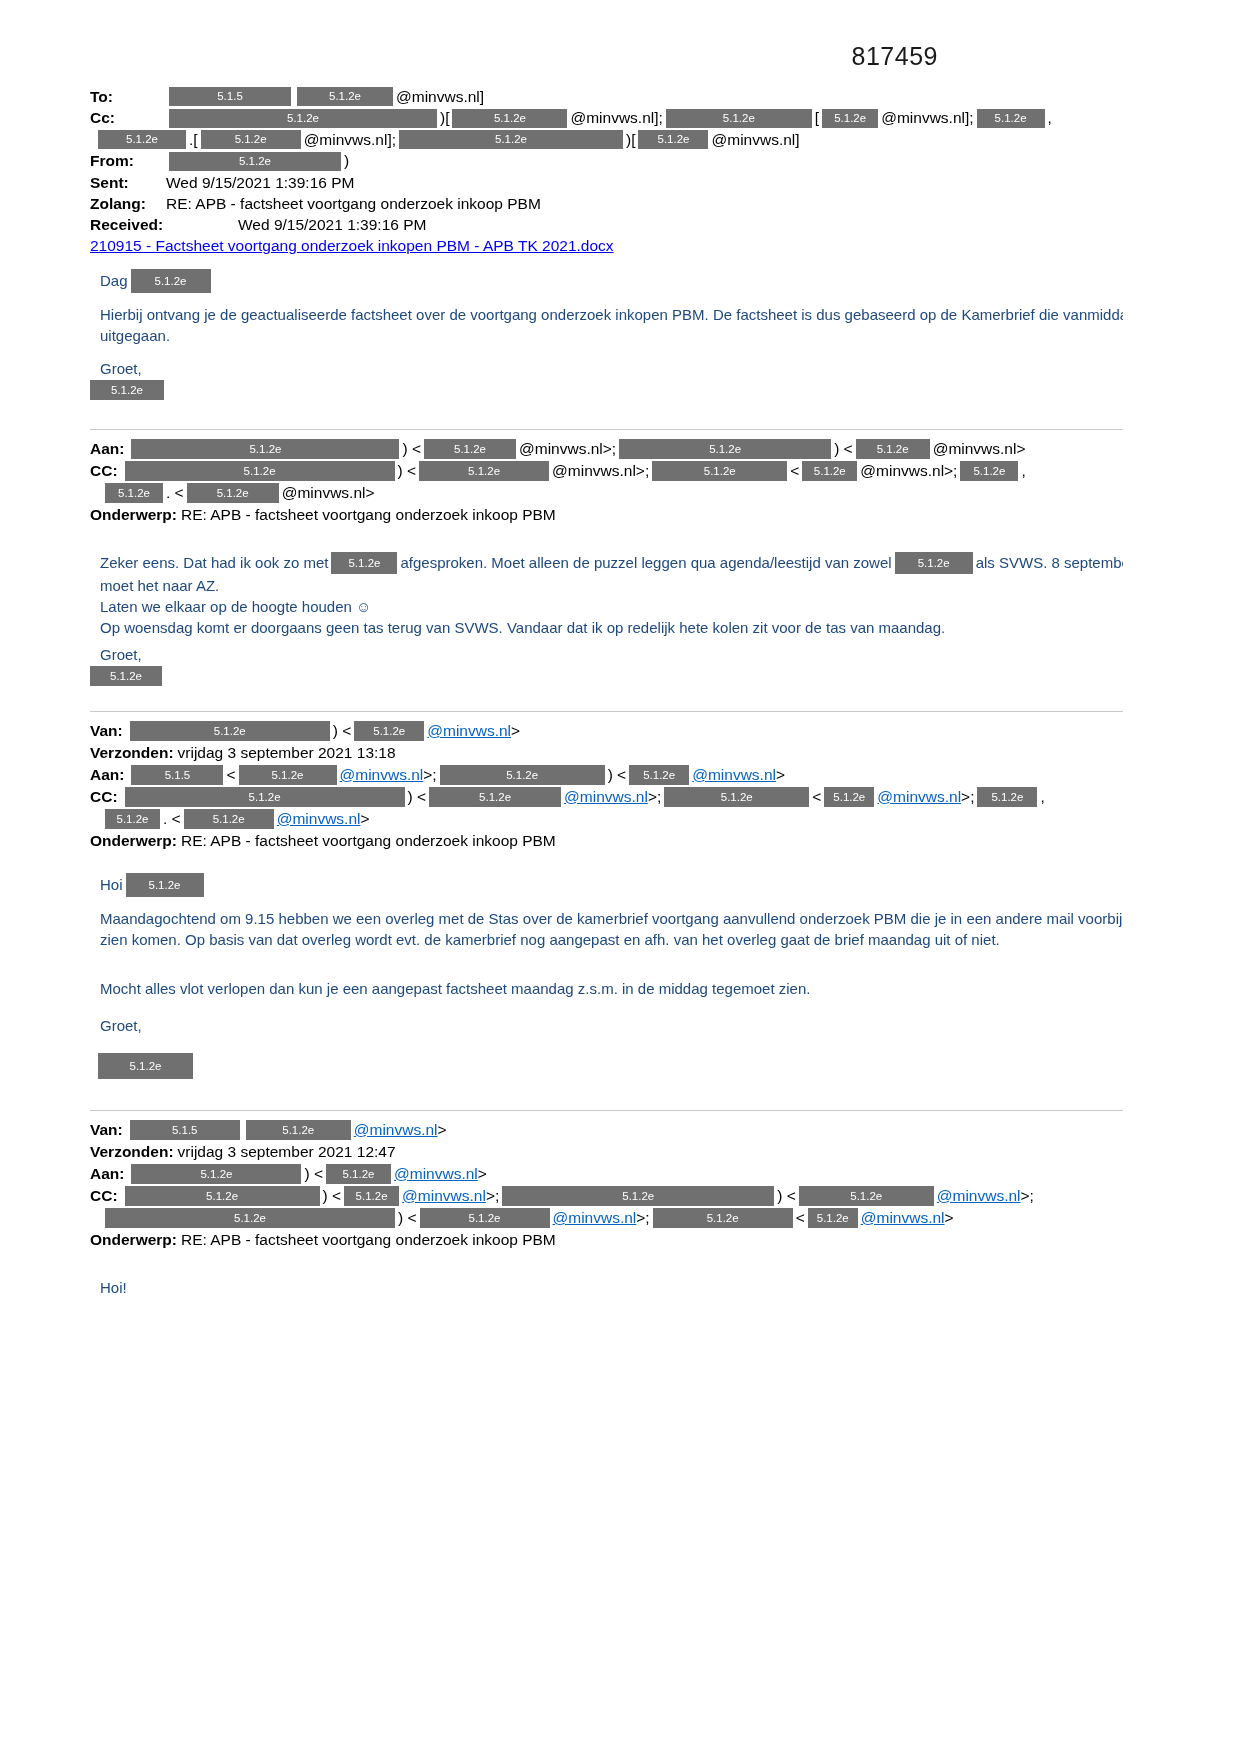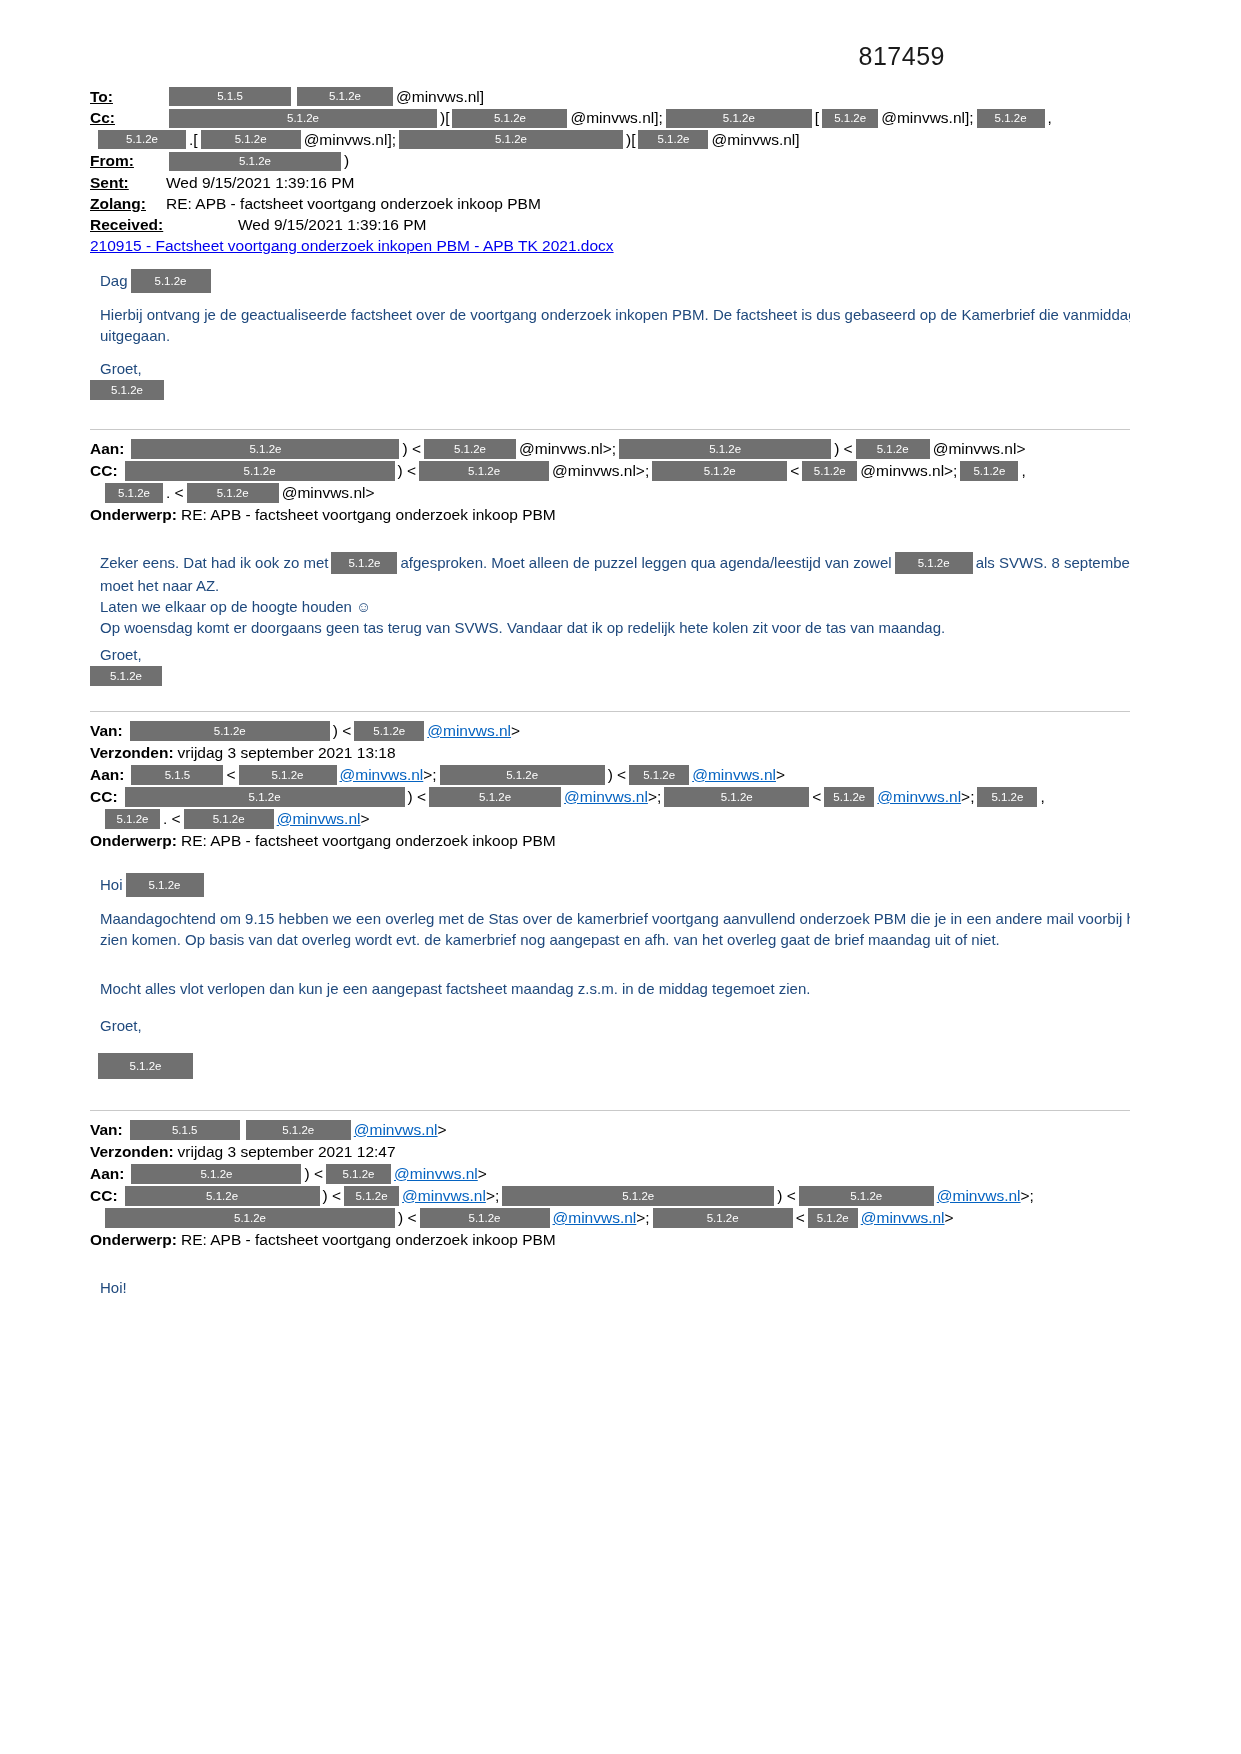--- a/index.html
+++ b/index.html
@@ -1,22 +1,22 @@
 <!DOCTYPE html>
 <html><head>
 <meta charset="utf-8">
 <style>
   html,body{margin:0;padding:0;background:#ffffff;}
   body{width:1241px;height:1754px;font-family:"Liberation Sans",sans-serif;color:#000;}
-  .page{position:relative;width:1123px;height:1754px;background:#fff;overflow:hidden;padding-left:7px;}
+  .page{position:relative;width:1123px;height:1754px;background:#fff;overflow:hidden;}
   .docnum{position:absolute;top:42px;right:185px;font-size:25px;color:#1a1a1a;letter-spacing:.5px;}
   #content{position:absolute;left:90px;top:86px;width:1075px;}
 
   .hdr-row{display:flex;font-size:15.5px;line-height:21px;color:#000;}
-  .hdr-label{font-weight:700;flex:0 0 76px;text-decoration:underline;}
+  .hdr-label{font-weight:700;flex:0 0 76px;}
   .hdr-vals{flex:1;}
   .hdr-cont .hdr-vals{padding-left:5px;}
 
   .q-row{font-size:15.5px;line-height:22px;color:#000;}
   .q-label{font-weight:700;margin-right:4px;}
   .q-cont{padding-left:12px;}
 
   .body-line{color:#1f497d;font-size:15px;line-height:21px;max-width:1058px;margin-left:10px;}
 
   .redact{display:inline-block;background:#707070;color:#fff;font-size:11.5px;text-align:center;

